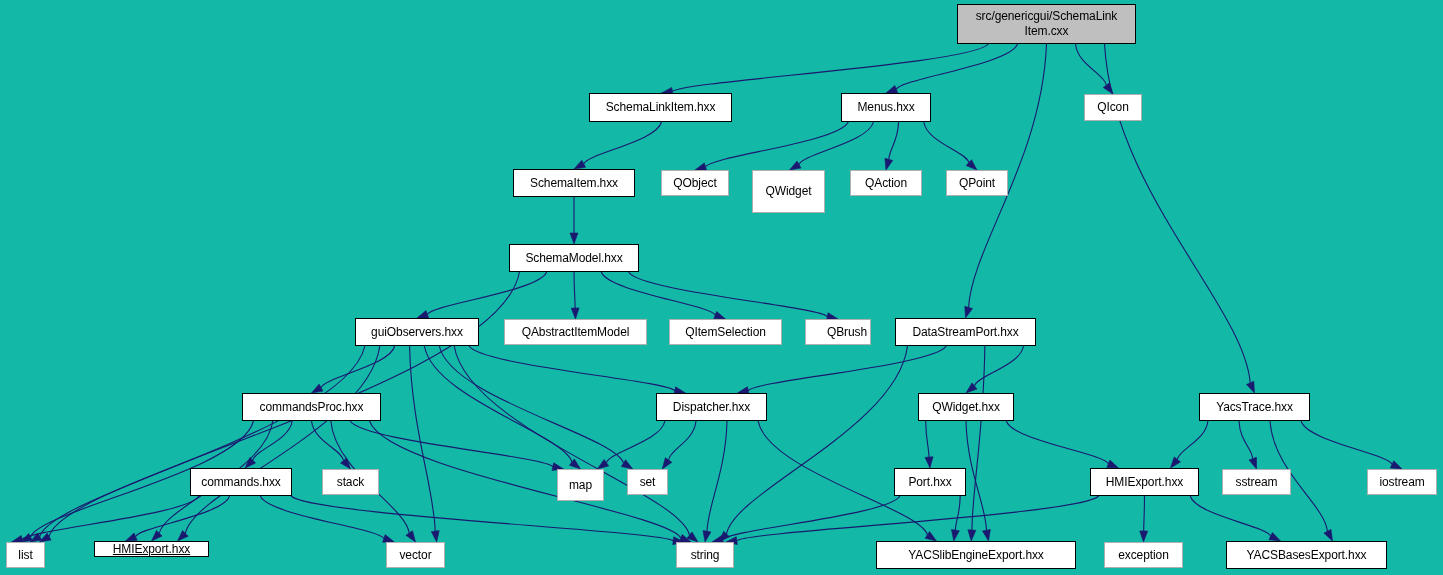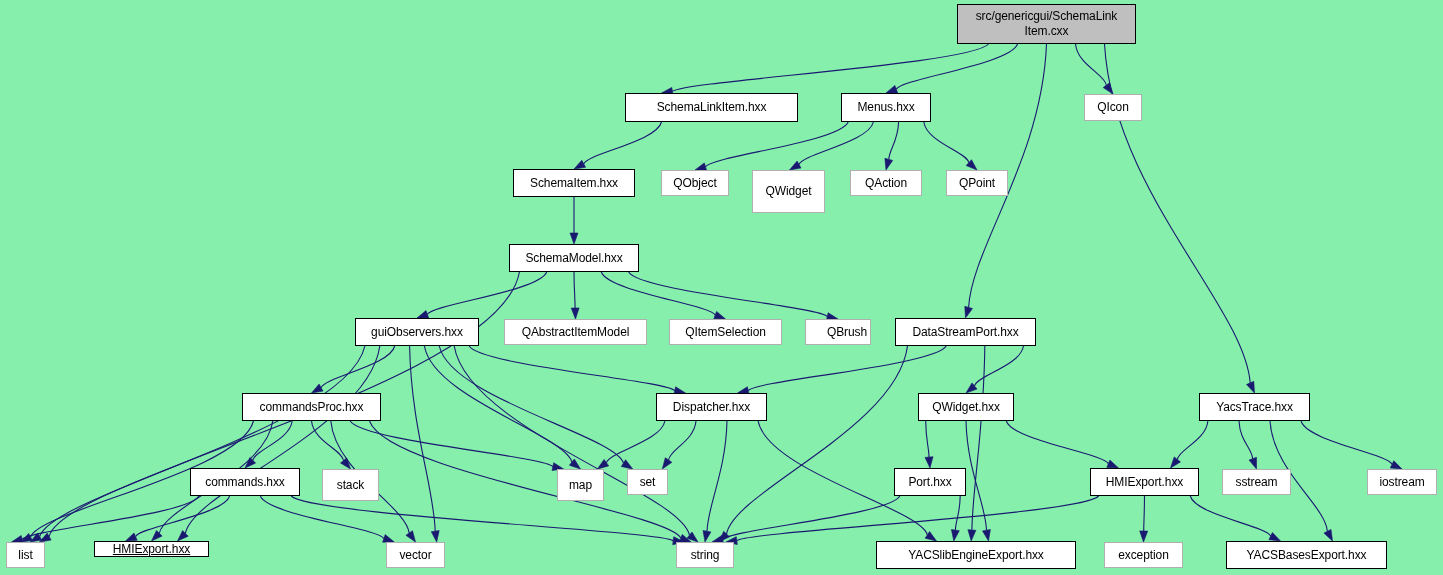--- a/index.html
+++ b/index.html
@@ -7,21 +7,21 @@
     padding: 0;
     background: #ffffff;
   }
   body {
     font-family: "Liberation Sans", sans-serif;
   }
   #graph-root {
     position: relative;
     width: 1443px;
     height: 575px;
-    background: #86efac;
+    background: #14b8a6;
     overflow: hidden;
   }
   #graph-svg {
     position: absolute;
     left: 0;
     top: 0;
     width: 1443px;
     height: 575px;
   }
   .edge-path {
@@ -175,40 +175,40 @@
       <polygon class="arrow-head" points="1332.5,541.0 1323.9,533.1 1331.0,529.4"></polygon>
       <path class="edge-path" d="M 1144.5 496.0 C 1144.4 515.3, 1143.8 520.9, 1143.7 531.0"></path>
       <polygon class="arrow-head" points="1143.5,542.0 1139.7,530.9 1147.7,531.1"></polygon>
       <path class="edge-path" d="M 1190.3 496.0 C 1195.3 514.9, 1267.0 526.2, 1270.7 536.1"></path>
       <polygon class="arrow-head" points="1280.5,541.0 1268.9,539.7 1272.4,532.5"></polygon>
       <path class="edge-path" d="M 1098.7 496.0 C 1079.5 515.3, 750.5 530.5, 736.8 540.7"></path>
       <polygon class="arrow-head" points="725.9,542.0 736.3,536.7 737.3,544.6"></polygon>
     </svg>
 <div class="node-box kind-root" style="left: 957px; top: 4px; width: 179px; height: 40px;"><span class="node-label">src/genericgui/SchemaLink
 Item.cxx</span></div>
-    <div class="node-box kind-project" style="left: 589px; top: 93px; width: 173px; height: 29px; margin-left: 36px;"><span class="node-label">SchemaLinkItem.hxx</span></div>
+    <div class="node-box kind-project" style="left: 589px; top: 93px; width: 143px; height: 29px;"><span class="node-label">SchemaLinkItem.hxx</span></div>
     <div class="node-box kind-project" style="left: 841px; top: 93px; width: 90px; height: 29px;"><span class="node-label">Menus.hxx</span></div>
     <div class="node-box kind-system" style="left: 1084px; top: 94px; width: 58px; height: 27px;"><span class="node-label">QIcon</span></div>
     <div class="node-box kind-project" style="left: 513px; top: 169px; width: 122px; height: 28px;"><span class="node-label">SchemaItem.hxx</span></div>
     <div class="node-box kind-system" style="left: 661px; top: 170px; width: 68px; height: 26px;"><span class="node-label">QObject</span></div>
     <div class="node-box kind-system" style="left: 752px; top: 170px; width: 73px; height: 43px;"><span class="node-label">QWidget</span></div>
     <div class="node-box kind-system" style="left: 850px; top: 170px; width: 72px; height: 26px;"><span class="node-label">QAction</span></div>
     <div class="node-box kind-system" style="left: 946px; top: 170px; width: 62px; height: 26px;"><span class="node-label">QPoint</span></div>
     <div class="node-box kind-project" style="left: 509px; top: 244px; width: 130px; height: 28px;"><span class="node-label">SchemaModel.hxx</span></div>
     <div class="node-box kind-project" style="left: 355px; top: 318px; width: 124px; height: 28px;"><span class="node-label">guiObservers.hxx</span></div>
     <div class="node-box kind-system" style="left: 504px; top: 319px; width: 143px; height: 26px;"><span class="node-label">QAbstractItemModel</span></div>
     <div class="node-box kind-system" style="left: 669px; top: 319px; width: 113px; height: 26px;"><span class="node-label">QItemSelection</span></div>
     <div class="node-box kind-system" style="left: 805px; top: 319px; width: 66px; height: 26px; justify-content: flex-end;"><span class="node-label">QBrush</span></div>
     <div class="node-box kind-project" style="left: 895px; top: 318px; width: 141px; height: 28px;"><span class="node-label">DataStreamPort.hxx</span></div>
     <div class="node-box kind-project" style="left: 242px; top: 393px; width: 139px; height: 28px;"><span class="node-label">commandsProc.hxx</span></div>
     <div class="node-box kind-project" style="left: 656px; top: 393px; width: 111px; height: 28px;"><span class="node-label">Dispatcher.hxx</span></div>
     <div class="node-box kind-project" style="left: 918px; top: 393px; width: 96px; height: 28px;"><span class="node-label">QWidget.hxx</span></div>
     <div class="node-box kind-project" style="left: 1199px; top: 393px; width: 111px; height: 28px;"><span class="node-label">YacsTrace.hxx</span></div>
-    <div class="node-box kind-project" style="left: 190px; top: 468px; width: 110px; height: 28px;"><span class="node-label">commands.hxx</span></div>
-    <div class="node-box kind-system" style="left: 322px; top: 469px; width: 57px; height: 32px;"><span class="node-label">stack</span></div>
+    <div class="node-box kind-project" style="left: 190px; top: 468px; width: 102px; height: 28px;"><span class="node-label">commands.hxx</span></div>
+    <div class="node-box kind-system" style="left: 322px; top: 469px; width: 57px; height: 26px;"><span class="node-label">stack</span></div>
     <div class="node-box kind-system" style="left: 557px; top: 469px; width: 47px; height: 32px;"><span class="node-label">map</span></div>
     <div class="node-box kind-system" style="left: 627px; top: 469px; width: 41px; height: 26px;"><span class="node-label">set</span></div>
     <div class="node-box kind-project" style="left: 894px; top: 468px; width: 72px; height: 28px;"><span class="node-label">Port.hxx</span></div>
     <div class="node-box kind-project" style="left: 1090px; top: 468px; width: 109px; height: 28px;"><span class="node-label">HMIExport.hxx</span></div>
     <div class="node-box kind-system" style="left: 1222px; top: 469px; width: 69px; height: 26px;"><span class="node-label">sstream</span></div>
     <div class="node-box kind-system" style="left: 1367px; top: 469px; width: 70px; height: 26px;"><span class="node-label">iostream</span></div>
     <div class="node-box kind-system" style="left: 6px; top: 542px; width: 39px; height: 26px;"><span class="node-label">list</span></div>
     <div class="node-box kind-project" style="left: 94px; top: 541px; width: 115px; height: 16px; text-decoration: underline;"><span class="node-label">HMIExport.hxx</span></div>
     <div class="node-box kind-system" style="left: 386px; top: 542px; width: 59px; height: 26px;"><span class="node-label">vector</span></div>
     <div class="node-box kind-system" style="left: 676px; top: 542px; width: 58px; height: 26px;"><span class="node-label">string</span></div>

